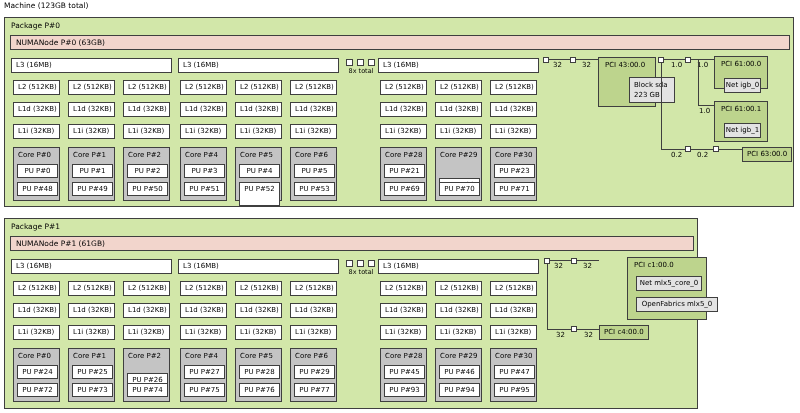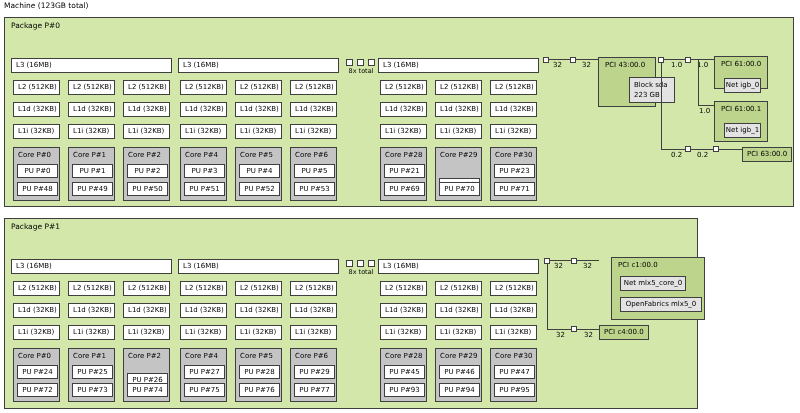--- a/index.html
+++ b/index.html
@@ -32,20 +32,23 @@
 </style>
 </head>
 <body>
 
 <div class="stage">
 
   <div class="machine-label">Machine (123GB total)</div>
 
   <div class="package" style="left:4px;top:17px;width:790px;height:190px;">
     <div class="pkg-label">Package P#0</div>
+    <div class="numa" style="width:780px;">
+      <span>NUMANode P#0 (63GB)</span>
+    </div>
     <div class="grid">
         <div class="cache" style="left: 6px; top: 40px; width: 161px; height: 15px;">L3 (16MB)</div>
         <div class="cache" style="left: 8px; top: 62px; width: 47px; height: 15px;">L2 (512KB)</div>
         <div class="cache" style="left: 8px; top: 84px; width: 47px; height: 15px;">L1d (32KB)</div>
         <div class="cache" style="left: 8px; top: 106px; width: 47px; height: 15px;">L1i (32KB)</div>
         <div class="core" style="left: 8px; top: 129px; width: 47px; height: 54px;">
           <div class="core-label">Core P#0</div>
           <div class="pu" style="left: 3px; top: 16px; width: 41px; height: 14px;">PU P#0</div>
           <div class="pu" style="left: 3px; top: 34px; width: 41px; height: 14px;">PU P#48</div>
         </div>
@@ -73,21 +76,21 @@
           <div class="core-label">Core P#4</div>
           <div class="pu" style="left: 3px; top: 16px; width: 41px; height: 14px;">PU P#3</div>
           <div class="pu" style="left: 3px; top: 34px; width: 41px; height: 14px;">PU P#51</div>
         </div>
         <div class="cache" style="left: 230px; top: 62px; width: 47px; height: 15px;">L2 (512KB)</div>
         <div class="cache" style="left: 230px; top: 84px; width: 47px; height: 15px;">L1d (32KB)</div>
         <div class="cache" style="left: 230px; top: 106px; width: 47px; height: 15px;">L1i (32KB)</div>
         <div class="core" style="left: 230px; top: 129px; width: 47px; height: 54px;">
           <div class="core-label">Core P#5</div>
           <div class="pu" style="left: 3px; top: 16px; width: 41px; height: 14px;">PU P#4</div>
-          <div class="pu" style="left: 3px; top: 34px; width: 41px; height: 14px;">PU P#52</div>
+          <div class="pu" style="left: 3px; top: 34px; width: 41px; height: 24px;">PU P#52</div>
         </div>
         <div class="cache" style="left: 285px; top: 62px; width: 47px; height: 15px;">L2 (512KB)</div>
         <div class="cache" style="left: 285px; top: 84px; width: 47px; height: 15px;">L1d (32KB)</div>
         <div class="cache" style="left: 285px; top: 106px; width: 47px; height: 15px;">L1i (32KB)</div>
         <div class="core" style="left: 285px; top: 129px; width: 47px; height: 54px;">
           <div class="core-label">Core P#6</div>
           <div class="pu" style="left: 3px; top: 16px; width: 41px; height: 14px;">PU P#5</div>
           <div class="pu" style="left: 3px; top: 34px; width: 41px; height: 14px;">PU P#53</div>
         </div>
         <div class="cache" style="left: 373px; top: 40px; width: 161px; height: 15px;">L3 (16MB)</div>
@@ -159,20 +162,23 @@
     <div class="hline" style="left:656px;top:131px;width:81px;"></div>
     <div class="llab" style="left:666px;top:133px;">0.2</div>
     <div class="lsq" style="left:680px;top:128px;"></div>
     <div class="llab" style="left:692px;top:133px;">0.2</div>
     <div class="lsq" style="left:708px;top:128px;"></div>
     <div class="pcibox plain" style="left:737px;top:129px;width:50px;height:15px;">PCI 63:00.0</div>
   </div>
 
   <div class="package" style="left:4px;top:218px;width:694px;height:191px;">
     <div class="pkg-label">Package P#1</div>
+    <div class="numa" style="width:684px;">
+      <span>NUMANode P#1 (61GB)</span>
+    </div>
     <div class="grid">
         <div class="cache" style="left: 6px; top: 40px; width: 161px; height: 15px;">L3 (16MB)</div>
         <div class="cache" style="left: 8px; top: 62px; width: 47px; height: 15px;">L2 (512KB)</div>
         <div class="cache" style="left: 8px; top: 84px; width: 47px; height: 15px;">L1d (32KB)</div>
         <div class="cache" style="left: 8px; top: 106px; width: 47px; height: 15px;">L1i (32KB)</div>
         <div class="core" style="left: 8px; top: 129px; width: 47px; height: 54px;">
           <div class="core-label">Core P#0</div>
           <div class="pu" style="left: 3px; top: 16px; width: 41px; height: 14px;">PU P#24</div>
           <div class="pu" style="left: 3px; top: 34px; width: 41px; height: 14px;">PU P#72</div>
         </div>
@@ -249,21 +255,21 @@
       <div class="esq" style="left:11px;"></div>
       <div class="esq" style="left:22px;"></div>
       <div class="elabel">8x total</div>
     </div>
 
     <div class="hline" style="left:539px;top:41px;width:55px;"></div>
     <div class="lsq" style="left:539px;top:39px;"></div>
     <div class="llab" style="left:549px;top:43px;">32</div>
     <div class="lsq" style="left:566px;top:39px;"></div>
     <div class="llab" style="left:578px;top:43px;">32</div>
-    <div class="pcibox" style="left:606px;top:38px;width:94px;height:63px;">
+    <div class="pcibox" style="left:622px;top:38px;width:80px;height:63px;">
       <div class="title">PCI c1:00.0</div>
       <div class="osdev single" style="left:8px;top:18px;width:66px;height:15px;">Net mlx5_core_0</div>
       <div class="osdev single" style="left:8px;top:39px;width:82px;height:15px;">OpenFabrics mlx5_0</div>
     </div>
 
     <div class="vline" style="left:542px;top:45px;height:66px;"></div>
     <div class="hline" style="left:542px;top:110px;width:52px;"></div>
     <div class="llab" style="left:551px;top:112px;">32</div>
     <div class="lsq" style="left:566px;top:107px;"></div>
     <div class="llab" style="left:579px;top:112px;">32</div>

